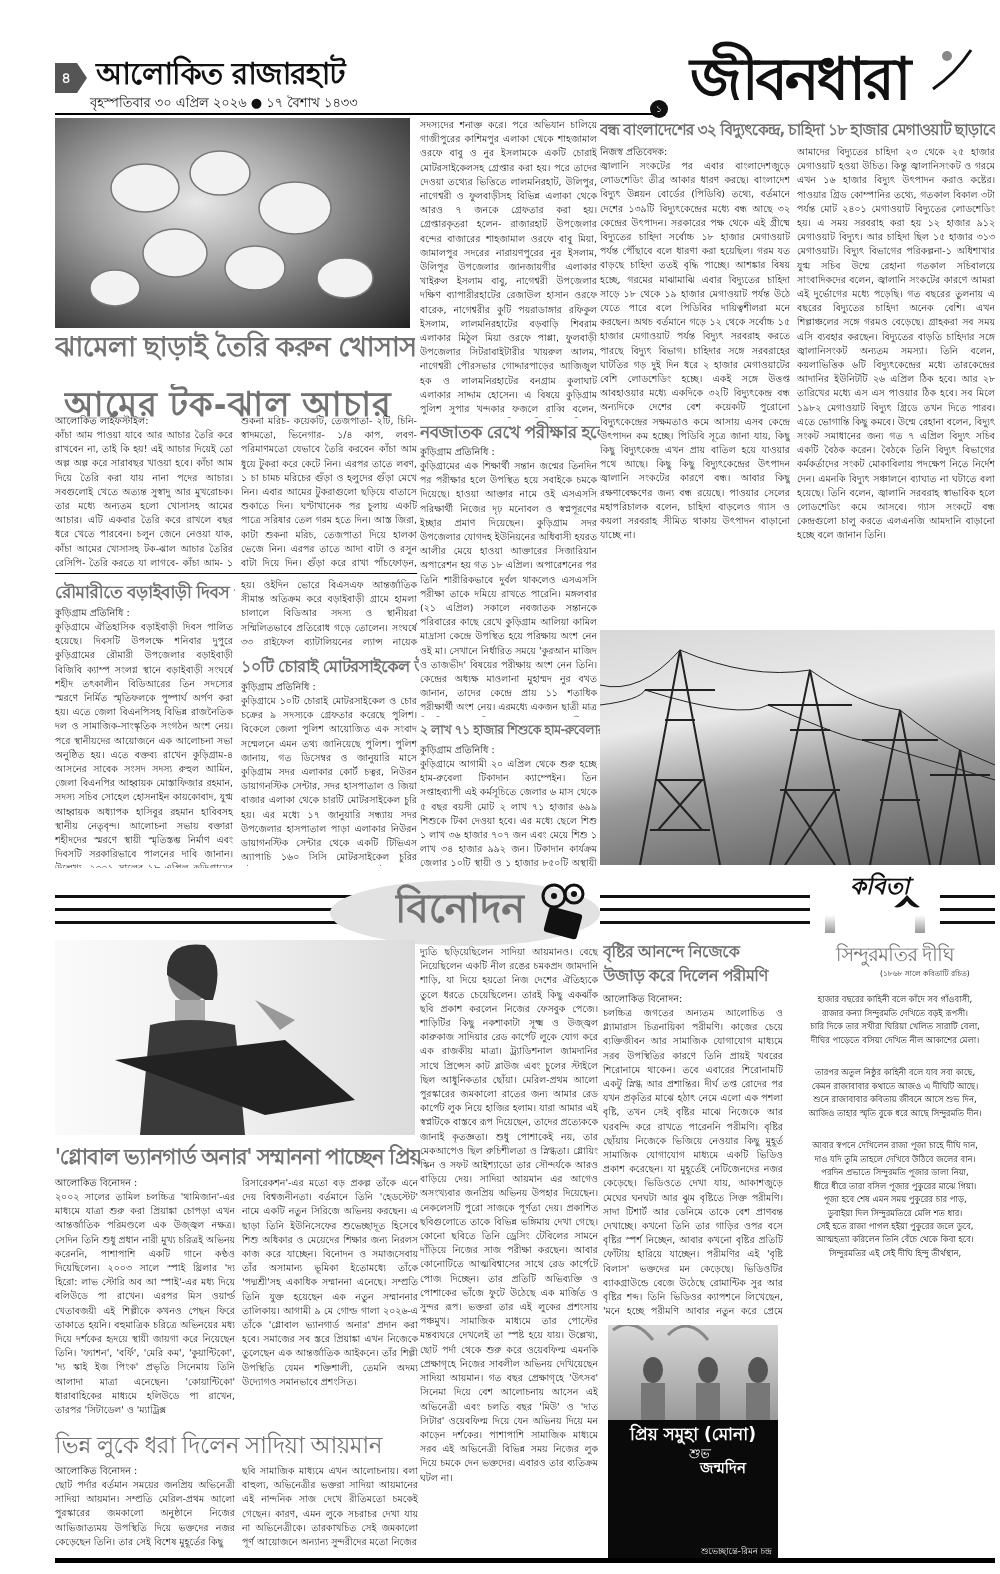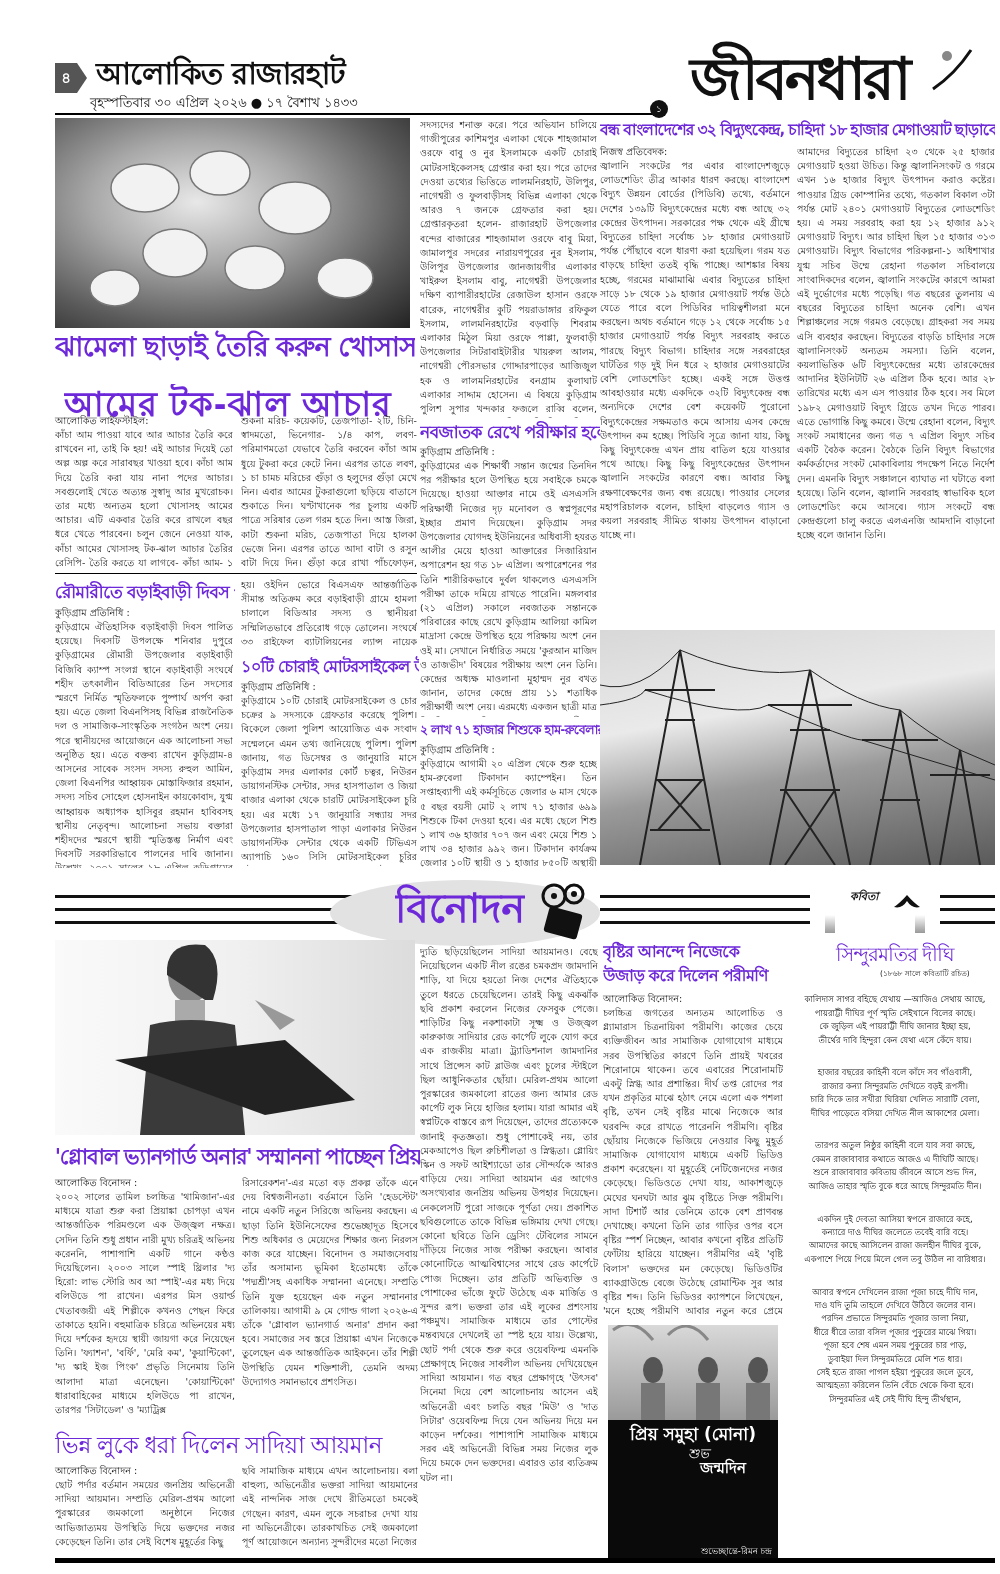--- a/index.html
+++ b/index.html
@@ -1,20 +1,20 @@
 <!DOCTYPE html>
 <html><head>
 <meta charset="utf-8">
 <style>
   html, body { margin:0; padding:0; background:#fff; }
   body { width:1000px; height:1574px; position:relative; overflow:hidden; font-family:"DejaVu Sans", sans-serif; color:#111; }
   .abs { position:absolute; }
   .body-text { font-size:9.4px; line-height:14.2px; text-align:justify; color:#222; overflow:hidden; }
   .byline { font-size:9.6px; line-height:14px; color:#222; }
-  .hl { font-family:"DejaVu Sans Condensed","DejaVu Sans", sans-serif; font-weight:bold; color:#6d28d9; letter-spacing:-0.5px; white-space:nowrap; overflow:hidden; }
+  .hl { font-family:"DejaVu Sans Condensed","DejaVu Sans", sans-serif; font-weight:bold; color:#737373; letter-spacing:-0.5px; white-space:nowrap; overflow:hidden; }
   .rule { position:absolute; background:#000; }
   .photo { position:absolute; overflow:hidden; }
   
   .pagenum { position:absolute; left:55px; top:63px; width:22px; height:30px; background:#555; color:#fff; font-size:15px; font-weight:bold; display:flex; align-items:center; justify-content:center; }
   .pagenum:after { content:""; position:absolute; right:-10px; top:0; border-top:15px solid transparent; border-bottom:15px solid transparent; border-left:10px solid #555; }
   .paper-title { position:absolute; left:96px; top:50px; font-size:30px; font-weight:bold; font-family:"DejaVu Sans", sans-serif; letter-spacing:-1px; }
   .date-line { position:absolute; left:90px; top:93px; font-size:13px; }
   .section-logo { position:absolute; left:690px; top:48px; font-size:58px; font-weight:bold; font-family:"DejaVu Sans", sans-serif; letter-spacing:-3px; line-height:62px; }
   .section-num { position:absolute; left:650px; top:100px; width:18px; height:18px; border-radius:50%; background:#111; color:#fff; font-size:9px; display:flex; align-items:center; justify-content:center; }
   .banner-lines { position:absolute; height:38px; }
@@ -116,21 +116,21 @@
 <div class="banner-lines abs" style="left:600px; top:895px; width:210px;">
     <i></i>
     <i></i>
     <i></i>
   </div>
 <div class="banner-lines abs" style="left:940px; top:895px; width:55px;">
     <i></i>
     <i></i>
     <i></i>
   </div>
-<div class="abs" style="left:850px; top:888px; font-size:11px; font-style:italic; font-weight:bold; font-family:Liberation Mono, monospace;">কবিতা</div>
+<div class="abs" style="left:850px; top:868px; font-size:23px; font-style:italic; font-weight:bold; font-family:Liberation Mono, monospace;">কবিতা</div>
 <svg class="abs" style="left:892px; top:893px;" width="30" height="18" viewBox="0 0 30 18">
   <path d="M15 2 Q8 10 2 14 Q10 16 15 8 Q20 16 28 14 Q22 10 15 2Z" fill="#111"></path>
 </svg>
 <div class="abs" style="left:825px; top:915px; width:10px; height:18px; background:linear-gradient(#fff,#999);"></div>
 <div class="abs" style="left:915px; top:915px; width:10px; height:18px; background:linear-gradient(#fff,#999);"></div>
 
 <div class="photo" style="left:55px; top:940px; width:360px; height:195px; background:linear-gradient(90deg,#fafafa 0%,#f0f0f0 50%,#dcdcdc 100%);">
   <svg width="360" height="195" viewBox="0 0 360 195">
     <ellipse cx="135" cy="35" rx="22" ry="28" fill="#888"></ellipse>
     <path d="M112 35 Q110 0 150 5 Q170 20 158 60 L150 60 Z" fill="#333"></path>
@@ -172,36 +172,28 @@
 <div class="abs" style="left:608px; top:1420px; width:170px; height:140px; background:#0a0a0a; color:#fff;">
   <div style="font-size:17px; font-weight:bold; text-align:center; line-height:24px; margin-top:2px; white-space:nowrap;">প্রিয় সমুহা (মোনা)</div>
   <div style="position:absolute; left:80px; top:24px; font-size:13px; font-style:italic; font-family:'DejaVu Serif', serif;">শুভ</div>
   <div style="position:absolute; left:92px; top:36px; font-size:15px; font-weight:bold;">জন্মদিন</div>
   <div style="position:absolute; right:6px; top:125px; font-size:8.5px;">শুভেচ্ছান্তে-রিমন চন্দ্র</div>
 </div>
 
 <div class="hl abs" style="left:795px; top:940px; width:200px; font-size:19px; line-height:28px; text-align:center; font-weight:normal;">সিন্দুরমতির দীঘি</div>
 <div class="abs" style="left:880px; top:968px; font-size:7.5px;">(১৮৬৮ সালে কবিতাটি রচিত)</div>
 <div class="abs" style="left:795px; top:980px; width:200px; height:580px; overflow:hidden; font-size:8.4px; line-height:13.4px; text-align:center; white-space:pre-line;">
-  <div style="margin-bottom:6px;">কালিদাস সাগর বহিছে যেথায় —আজিও সেথায় আছে,
-পায়রাট্টী দীঘির পূর্ণ স্মৃতি সেইখানে বিলের কাছে।
-কে জুড়িল এই পায়রাট্টী দীঘি জানার ইচ্ছা হয়,
-তীর্থের দাবি হিন্দুরা কেন যেথা এসে কেঁদে যায়।</div>
   <div style="margin-bottom:6px;">হাজার বছরের কাহিনী বলে কাঁদে সব গাঁওবাসী,
 রাজার কন্যা সিন্দুরমতি দেখিতে বড়ই রূপসী।
 চারি দিকে তার সখীরা ঘিরিয়া খেলিত সারাটি বেলা,
 দীঘির পাড়েতে বসিয়া দেখিত নীল আকাশের মেলা।</div>
   <div style="margin-bottom:6px;">তারপর অতুল নিষ্ঠুর কাহিনী বলে যাব সবা কাছে,
 কেমন রাজাবাবার কথাতে আজও এ দীঘিটি আছে।
 শুনে রাজাবাবার কবিতায় জীবনে আসে শুভ দিন,
 আজিও তাহার স্মৃতি বুকে ধরে আছে সিন্দুরমতি দীন।</div>
-  <div style="margin-bottom:6px;">একদিন দুই দেবতা আসিয়া স্বপনে রাজারে কহে,
-কন্যারে দাও দীঘির জলেতে তবেই বারি বহে।
-আমাদের কাছে আসিলেন রাজা জলহীন দীঘির বুকে,
-একপাশে পিয়ে পিয়ে মিলে গেল তবু উঠিল না বারিধার।</div>
   <div>আবার স্বপনে দেখিলেন রাজা পূজা চাহে দীঘি দান,
 দাও যদি তুমি তাহলে দেখিবে উঠিবে জলের বান।
 পরদিন প্রভাতে সিন্দুরমতি পূজার ডালা নিয়া,
 ধীরে ধীরে তারা বসিল পূজার পুকুরের মাঝে গিয়া।
 পূজা হবে শেষ এমন সময় পুকুরের চার পাড়,
 ডুবাইয়া দিল সিন্দুরমতিরে মেলি শত ধার।
 সেই হতে রাজা পাগল হইয়া পুকুরের জলে ডুবে,
 আত্মহত্যা করিলেন তিনি বেঁচে থেকে কিবা হবে।
 সিন্দুরমতির এই সেই দীঘি হিন্দু তীর্থস্থান,</div>
 </div>

